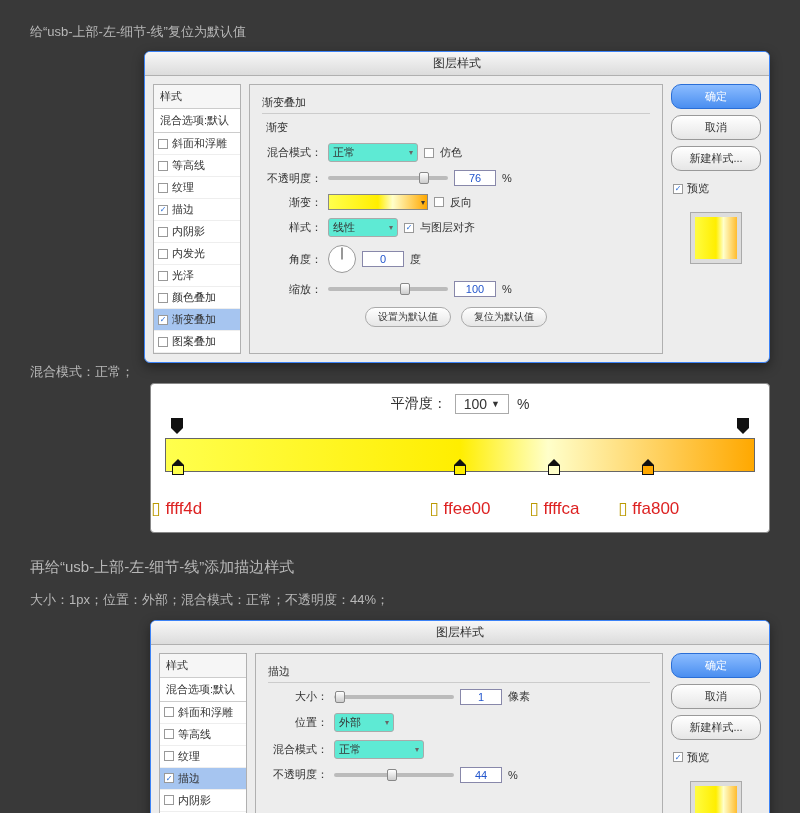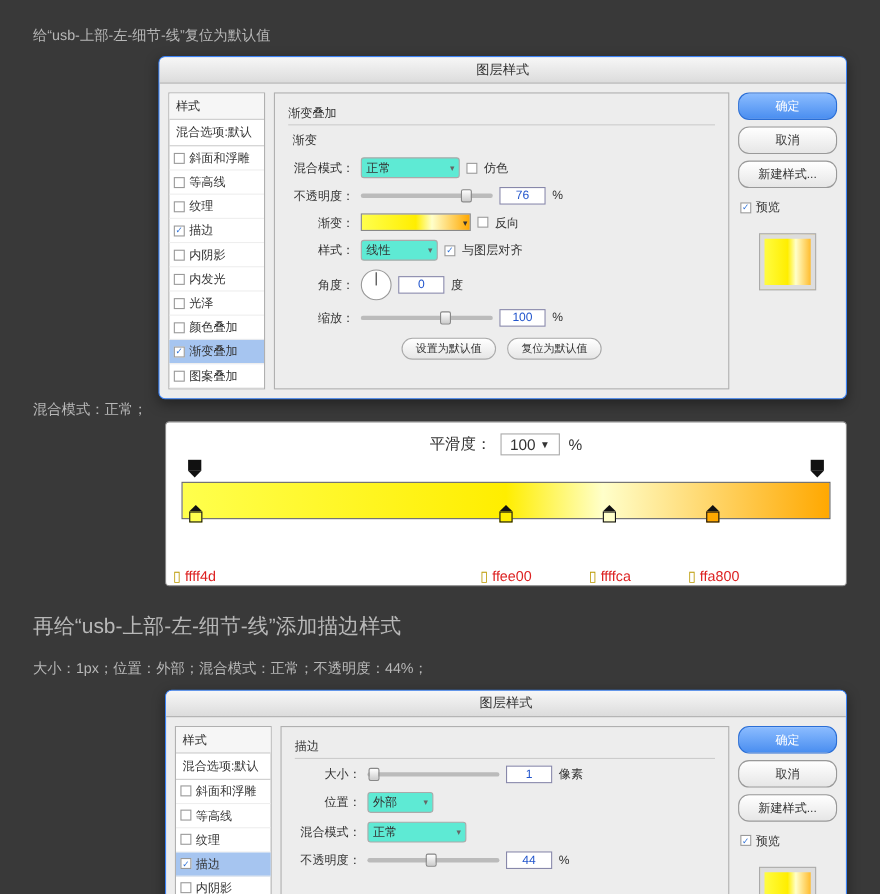--- a/index.html
+++ b/index.html
@@ -1,19 +1,19 @@
 <!DOCTYPE html>
 <html><head>
 <meta charset="utf-8">
 <style>
 * { box-sizing: border-box; margin: 0; padding: 0; }
 body { background: #393939; font-family: "Microsoft YaHei", sans-serif; font-size: 12px; color: #ccc; width: 800px; }
 .content { padding: 20px 30px; }
 .caption { color: #b8b8b8; font-size: 13px; line-height: 1.8; margin-bottom: 8px; }
-.caption2 { color: #b8b8b8; font-size: 19px; line-height: 1.8; margin-bottom: 8px; margin-top: 20px; }
+.caption2 { color: #b8b8b8; font-size: 15px; line-height: 1.8; margin-bottom: 8px; margin-top: 20px; }
 
 .dialog { background: #ededed; border: 1px solid #3b82f6; border-radius: 6px; box-shadow: 0 4px 12px rgba(0,0,0,0.4); color: #333; margin-bottom: 20px; overflow: hidden; }
 .titlebar { background: linear-gradient(#f7f7f7, #dcdcdc); text-align: center; padding: 3px 0; font-size: 12px; border-bottom: 1px solid #b0b0b0; }
 .dialog-body { display: flex; padding: 8px; gap: 8px; font-size: 11px; }
 
 .styles-panel { border: 1px solid #b0b0b0; background: #fff; width: 88px; display: flex; flex-direction: column; }
 .styles-header { padding: 4px 6px; border-bottom: 1px solid #ccc; background: #f6f6f6; }
 .styles-header2 { padding: 4px 6px; border-bottom: 1px solid #ccc; }
 .style-item { display: flex; align-items: center; padding: 3px 4px; gap: 4px; border-bottom: 1px solid #eee; }
 .style-item.selected { background: #a6c5f0; }
@@ -48,21 +48,21 @@
 .ge-bar-wrap { position: relative; padding: 18px 0 26px; }
 .ge-bar { height: 34px; border: 1px solid #666; background: linear-gradient(90deg, #ffff4d 0%, #ffee00 50%, #ffffca 65%, #ffa800 100%); position: relative; }
 .ostop { position: absolute; top: -2px; width: 12px; height: 14px; transform: translateX(-50%); }
 .ostop .top { width:12px; height:10px; background:#111; }
 .ostop .tri { width:0; height:0; border-left:6px solid transparent; border-right:6px solid transparent; border-top:6px solid #111; }
 .cstop { position: absolute; bottom: -2px; width: 12px; height: 14px; transform: translateX(-50%); }
 .cstop .tri { width:0; height:0; border-left:6px solid transparent; border-right:6px solid transparent; border-bottom:6px solid #111; }
 .cstop .bot { width:12px; height:10px; background:#111; border:1px solid #111; }
 .cstop .bot.inner { background: var(--c); border:1px solid #111; }
 .labels { position: relative; height: 18px; }
-.lbl { position: absolute; transform: translateX(-50%); color: #d22; font-size: 13px; top: 18px; }
+.lbl { position: absolute; transform: translateX(-50%); color: #d22; font-size: 17px; top: 0; }
 </style>
 </head>
 <body>
 
 <div class="content">
   <div class="caption">给“usb-上部-左-细节-线”复位为默认值</div>
 
   <div style="display:flex; gap:10px; align-items:flex-end;">
     <div class="caption" style="margin:0;">混合模式：正常；</div>
 

